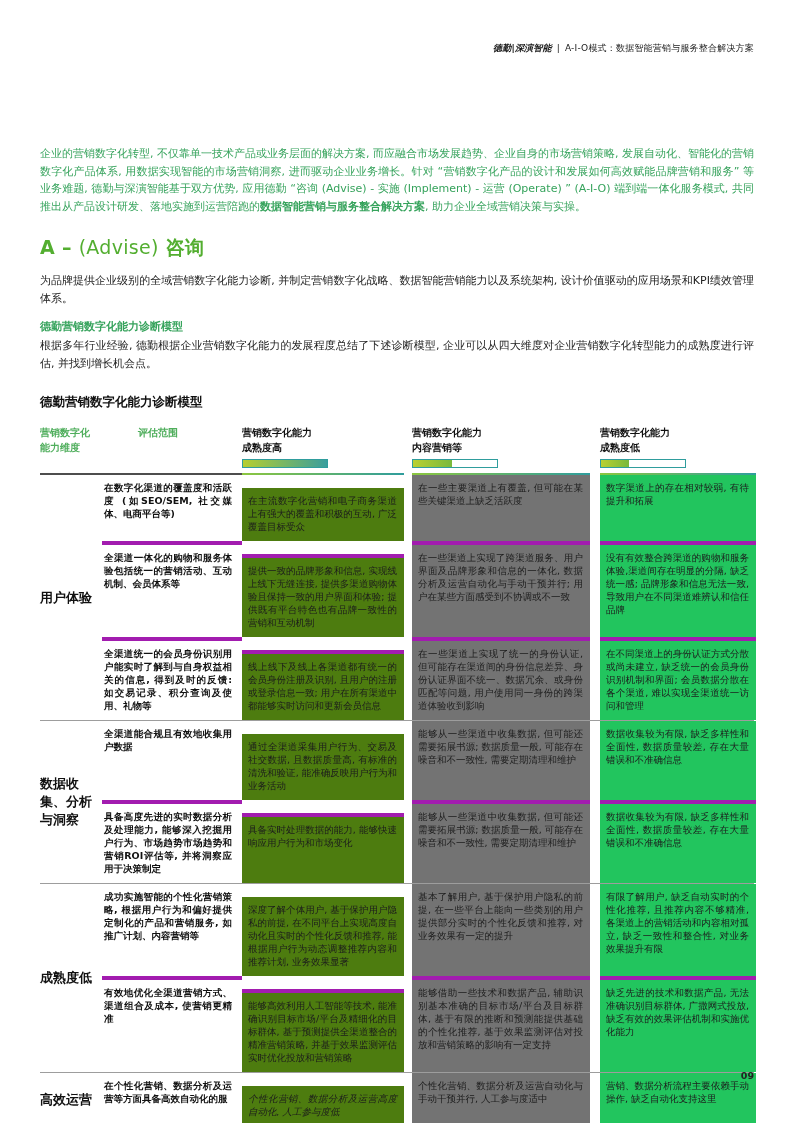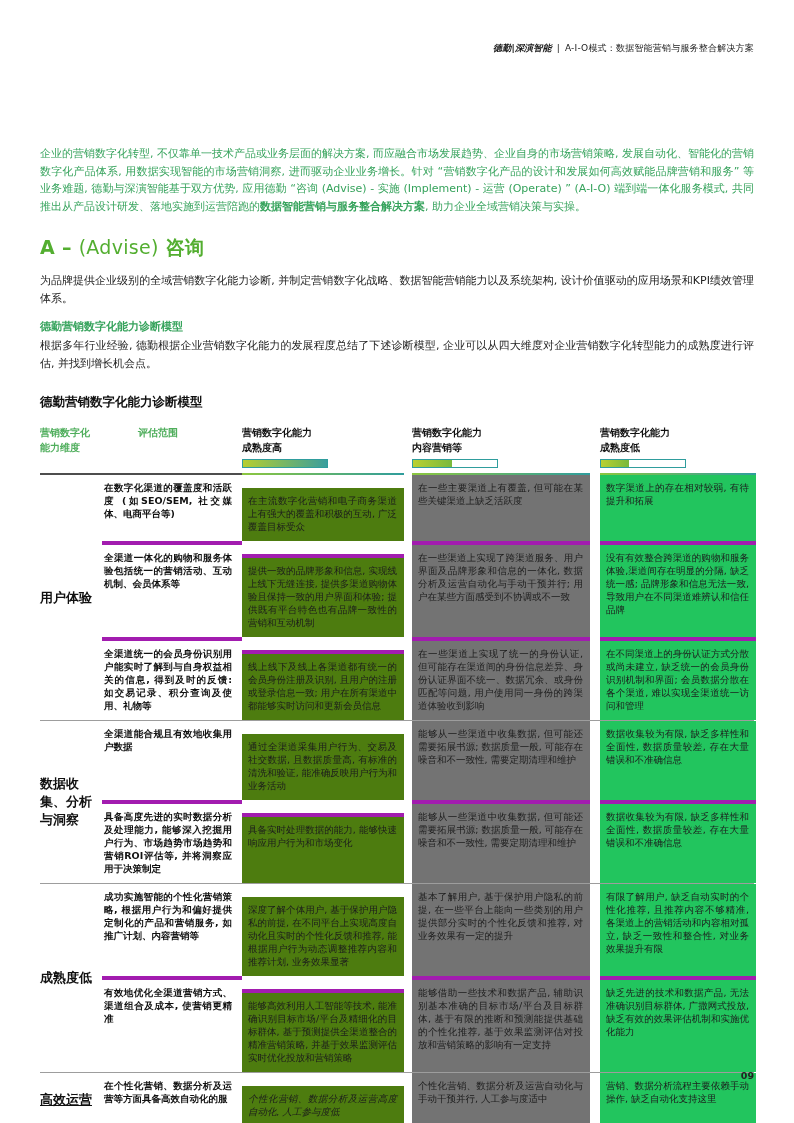--- a/index.html
+++ b/index.html
@@ -147,21 +147,21 @@
           <div class="cell scope" style="grid-row: 1;">成功实施智能的个性化营销策略, 根据用户行为和偏好提供定制化的产品和营销服务, 如推广计划、内容营销等</div>
           <div class="cell high" style="grid-row: 1;">深度了解个体用户, 基于保护用户隐私的前提, 在不同平台上实现高度自动化且实时的个性化反馈和推荐, 能根据用户行为动态调整推荐内容和推荐计划, 业务效果显著</div>
           <div class="cell mid" style="grid-row: 1;">基本了解用户, 基于保护用户隐私的前提, 在一些平台上能向一些类别的用户提供部分实时的个性化反馈和推荐, 对业务效果有一定的提升</div>
           <div class="cell low" style="grid-row: 1;">有限了解用户, 缺乏自动实时的个性化推荐, 且推荐内容不够精准, 各渠道上的营销活动和内容相对孤立, 缺乏一致性和整合性, 对业务效果提升有限</div>
           <div class="cell scope bt" style="grid-row: 2;">有效地优化全渠道营销方式、渠道组合及成本, 使营销更精准</div>
           <div class="cell high bt" style="grid-row: 2;">能够高效利用人工智能等技术, 能准确识别目标市场/平台及精细化的目标群体, 基于预测提供全渠道整合的精准营销策略, 并基于效果监测评估实时优化投放和营销策略</div>
           <div class="cell mid bt" style="grid-row: 2;">能够借助一些技术和数据产品, 辅助识别基本准确的目标市场/平台及目标群体, 基于有限的推断和预测能提供基础的个性化推荐, 基于效果监测评估对投放和营销策略的影响有一定支持</div>
           <div class="cell low bt" style="grid-row: 2;">缺乏先进的技术和数据产品, 无法准确识别目标群体, 广撒网式投放, 缺乏有效的效果评估机制和实施优化能力</div>
         </div>
         <div class="tgrid tgroup tsep">
-          <div class="glabel" style="grid-row: 1 / span 1; text-decoration: underline;">高效运营</div>
+          <div class="glabel" style="grid-row: 1 / span 1;">高效运营</div>
           <div class="cell scope" style="grid-row: 1;">在个性化营销、数据分析及运营等方面具备高效自动化的服</div>
           <div class="cell high" style="grid-row: 1; font-style: italic;">个性化营销、数据分析及运营高度自动化, 人工参与度低</div>
           <div class="cell mid" style="grid-row: 1;">个性化营销、数据分析及运营自动化与手动干预并行, 人工参与度适中</div>
           <div class="cell low" style="grid-row: 1;">营销、数据分析流程主要依赖手动操作, 缺乏自动化支持这里</div>
         </div>
       </div>
   </div>
 
   <div class="page-num">09</div>
 </div>

